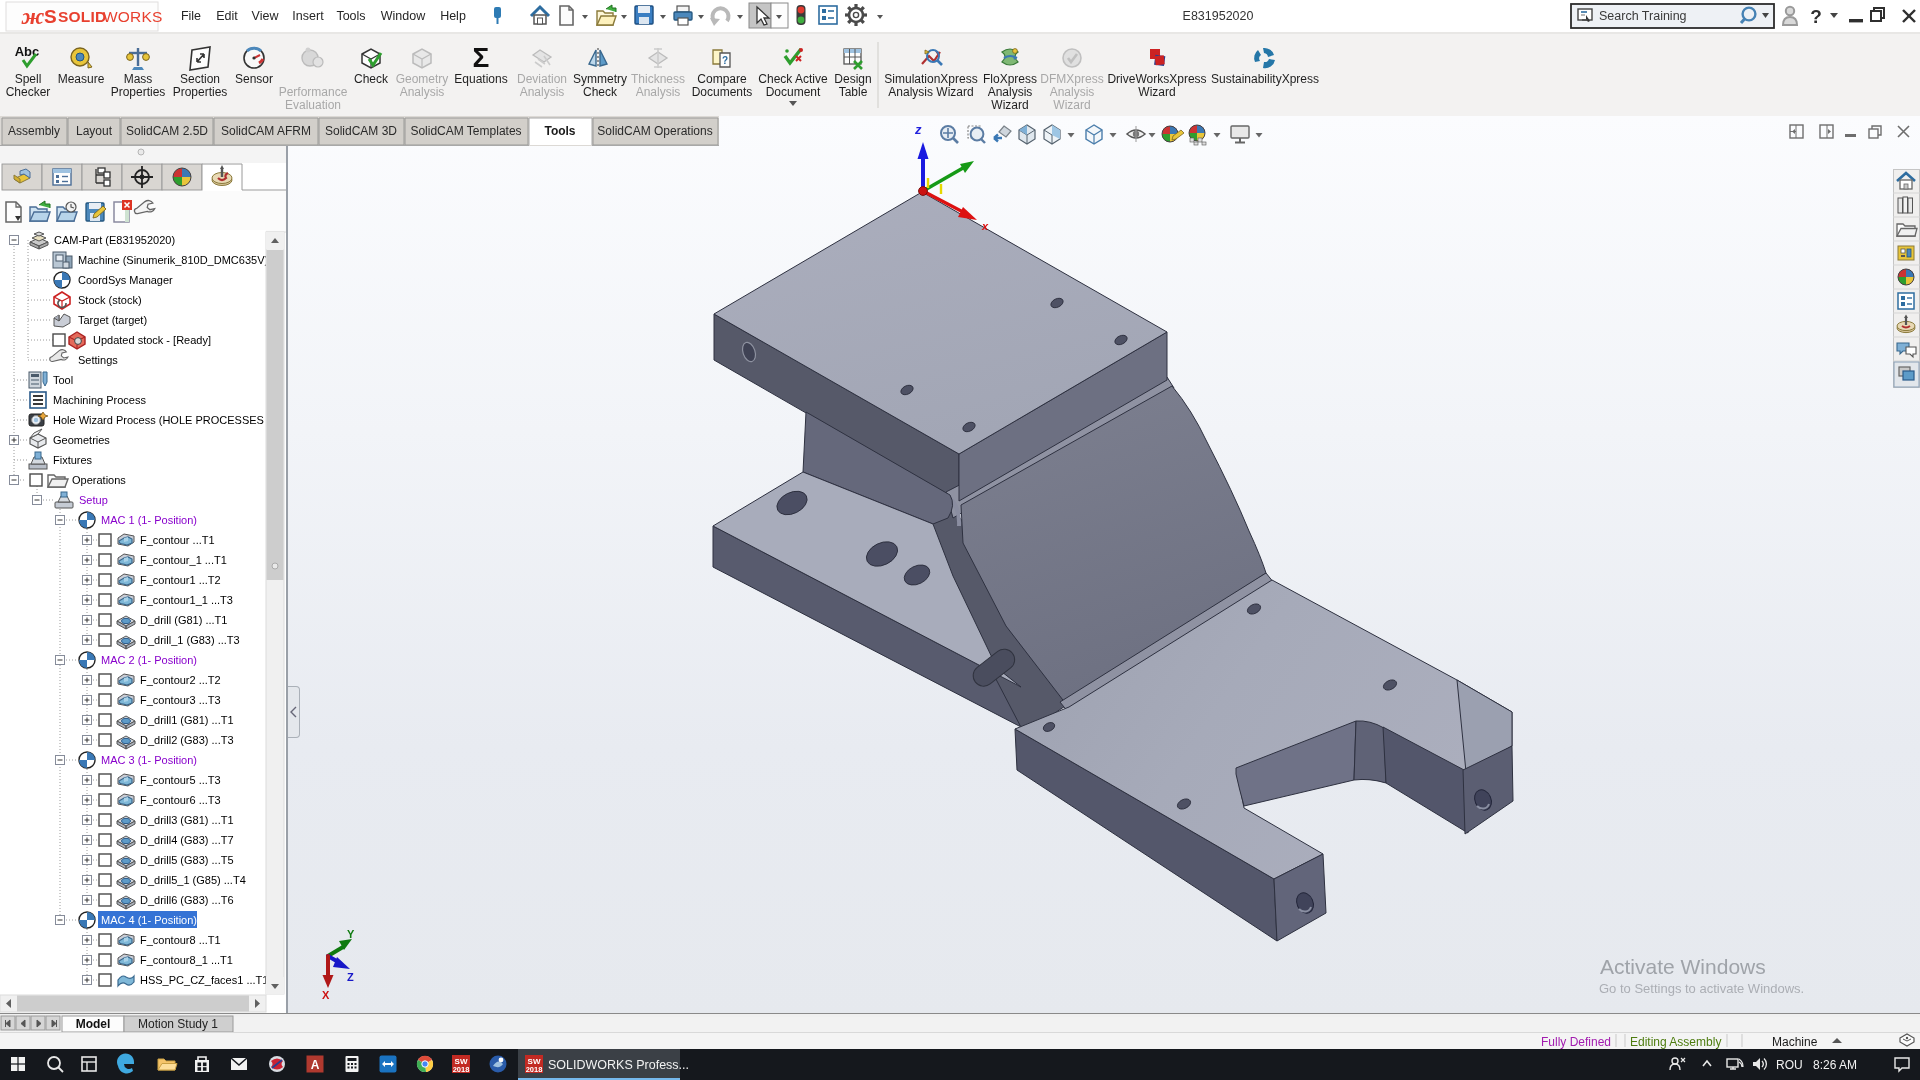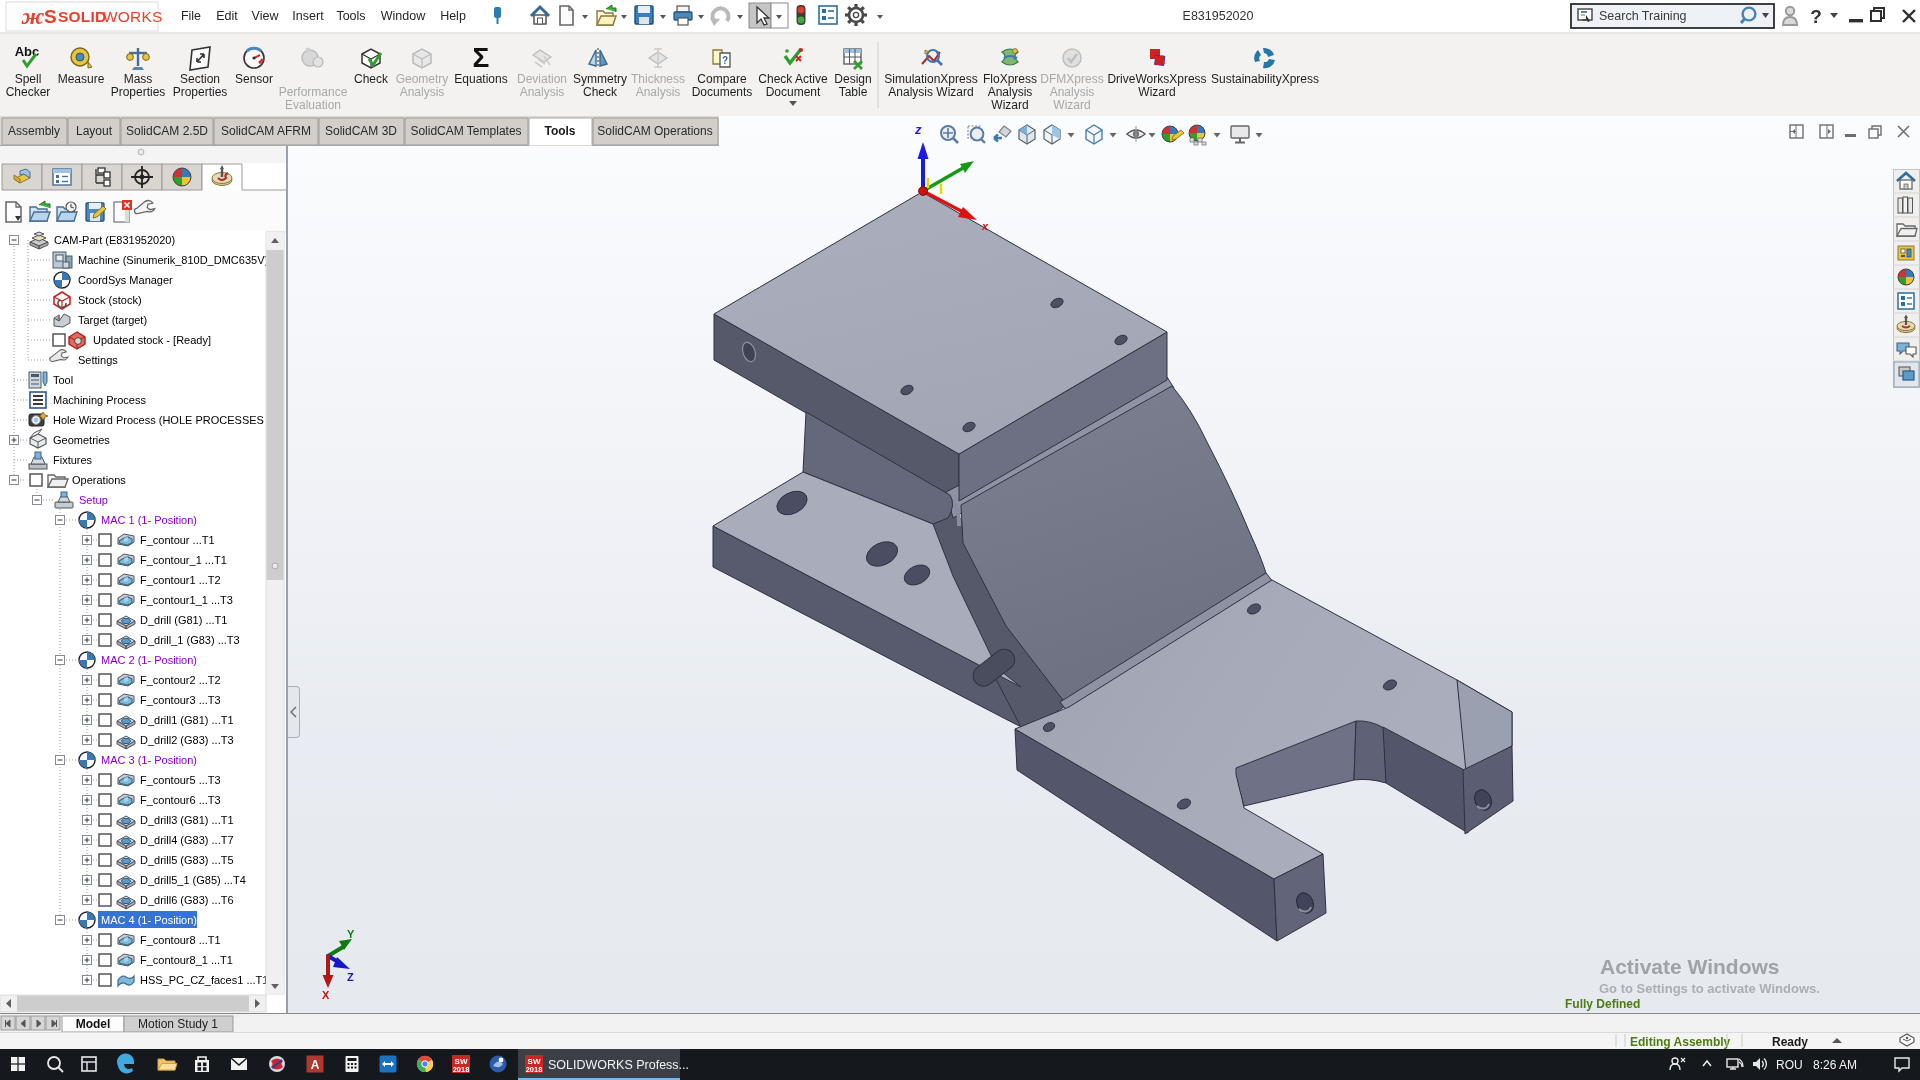--- a/index.html
+++ b/index.html
@@ -1,17 +1,17 @@
 <!DOCTYPE html>
 <html><head><meta charset="utf-8"><style>
 *{margin:0;padding:0;box-sizing:border-box;}
 body{width:1920px;height:1080px;overflow:hidden;font-family:"Liberation Sans", sans-serif;}
 #root{position:relative;width:1920px;height:1080px;background:#f0f0f0;}
 .abs{position:absolute;}
-.txt{position:absolute;white-space:nowrap;font-weight:bold;}
+.txt{position:absolute;white-space:nowrap;}
 </style></head><body>
 <div id="root">
 <svg class="abs" style="left:0;top:0;z-index:10" width="1920" height="34" viewBox="0 0 1920 34">
       <rect x="0" y="0" width="1920" height="34" fill="#ffffff"></rect>
       <rect x="0" y="32" width="1920" height="2" fill="#e8e7e5"></rect>
       <rect x="6" y="2" width="152" height="29" fill="#fdfdfd" stroke="#e0dedd" stroke-width="1"></rect>
       <text x="33" y="24" font-size="24" font-weight="700" font-style="italic" fill="#e8402f" text-anchor="middle" font-family="&quot;Liberation Serif&quot;,serif">ж</text>
       <text x="44" y="23" font-size="19" font-weight="700" fill="#e8402f" font-family="&quot;Liberation Sans&quot;, sans-serif">S</text>
       <text x="58" y="22" font-size="15.5" font-weight="700" fill="#e8402f" letter-spacing="0.2">SOLID</text>
       <text x="103" y="22" font-size="15.5" font-weight="400" fill="#e8402f" letter-spacing="0.2">WORKS</text>
@@ -1033,23 +1033,23 @@
       <g transform="translate(46,0)">
         <path d="M6 5 l4 3.5 l-4 3.5 z M10.5 5 l0 7" fill="#555" stroke="#555"></path>
       </g>
       <rect x="62" y="1" width="62" height="16" fill="#fcfcfc" stroke="#9a9a9a"></rect>
       <text x="93" y="13" font-size="12" font-weight="700" fill="#111" text-anchor="middle">Model</text>
       <rect x="124" y="1" width="109" height="16" fill="#cfcfcf" stroke="#9a9a9a"></rect>
       <text x="178" y="13" font-size="12" fill="#222" text-anchor="middle">Motion Study 1</text>
     </svg>
     <div class="abs" style="z-index:10;left:0;top:1032px;width:1920px;height:17px;background:#f4f4f4;border-top:1px solid #d9d9d9;"></div>
     <div class="txt" style="z-index:11;left:4px;top:1034px;font-size:12.5px;color:#1d4ed8;margin-top:24px;">SOLIDWORKS Professional 2018 SP4.0</div>
-    <div class="txt" style="z-index:11;left:1541px;top:997px;font-size:12px;color:#4d7c0f;margin-left:24px;">Fully Defined</div>
+    <div class="txt" style="z-index:11;left:1541px;top:1035px;font-size:12px;color:#a21caf;">Fully Defined</div>
     <div class="txt" style="z-index:11;left:1630px;top:1035px;font-size:12px;color:#4d7c0f;">Editing Assembly</div>
-    <div class="txt" style="z-index:11;left:1772px;top:1035px;font-size:12px;color:#1a1a1a;">Ready</div>
+    <div class="txt" style="z-index:11;left:1772px;top:1035px;font-size:12px;color:#1a1a1a;">Machine</div>
     <svg class="abs" style="left:1535px;top:1032px;z-index:11" width="385" height="17" viewBox="0 0 385 17">
       <line x1="81" y1="2" x2="81" y2="15" stroke="#c9c9c9"></line>
       <line x1="90" y1="2" x2="90" y2="15" stroke="#c9c9c9"></line>
       <line x1="192" y1="2" x2="192" y2="15" stroke="#c9c9c9"></line>
       <line x1="207" y1="2" x2="207" y2="15" stroke="#c9c9c9"></line>
       <path d="M297 11 l5 -5 l5 5 z" fill="#555"></path>
       <g transform="translate(372,8)">
         <path d="M-7 -2 L0 -6 L7 -2 L7 2 L0 6 L-7 2 Z" fill="#fdfdfd" stroke="#555" stroke-width="1.2"></path>
         <path d="M-4 -1 l4 2 l4 -2" fill="none" stroke="#555"></path>
         <circle cx="0" cy="-2" r="1.2" fill="#555"></circle>

